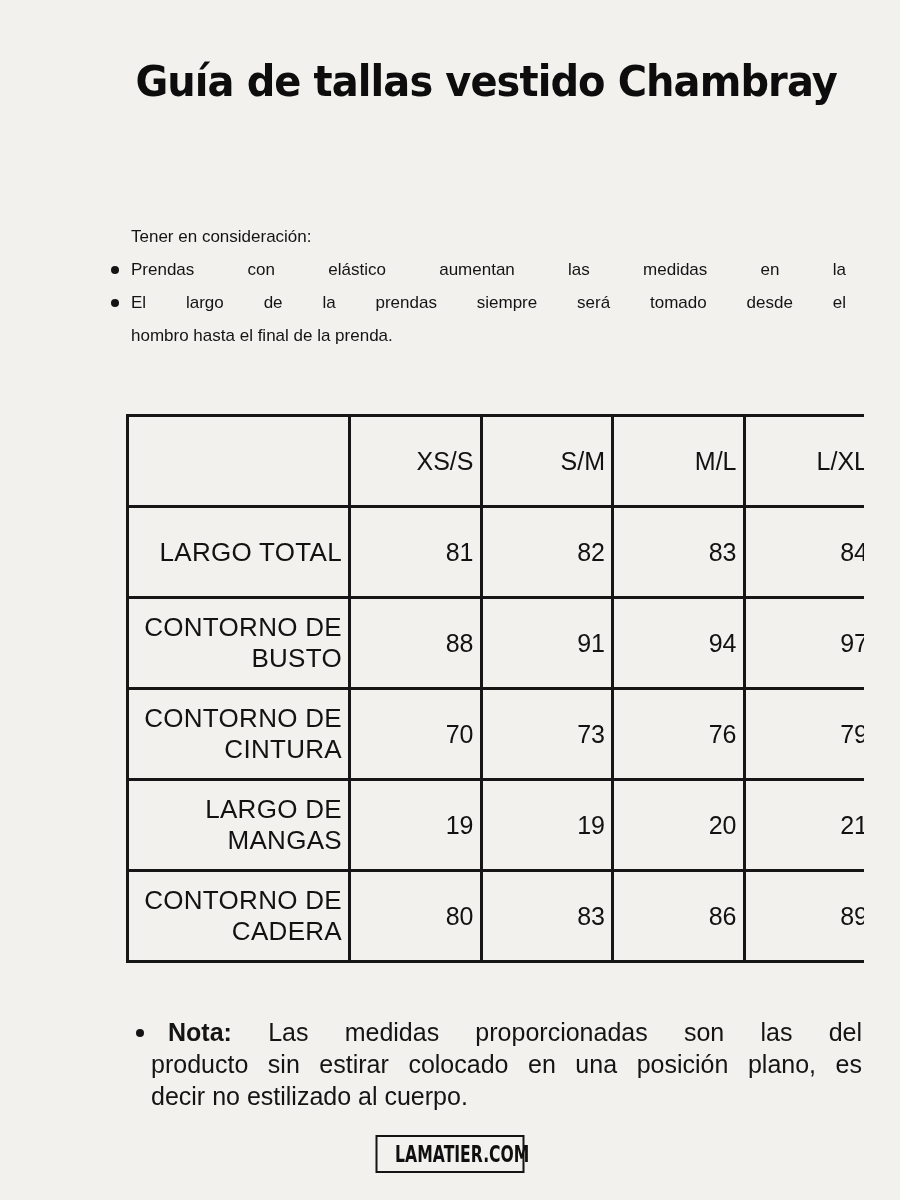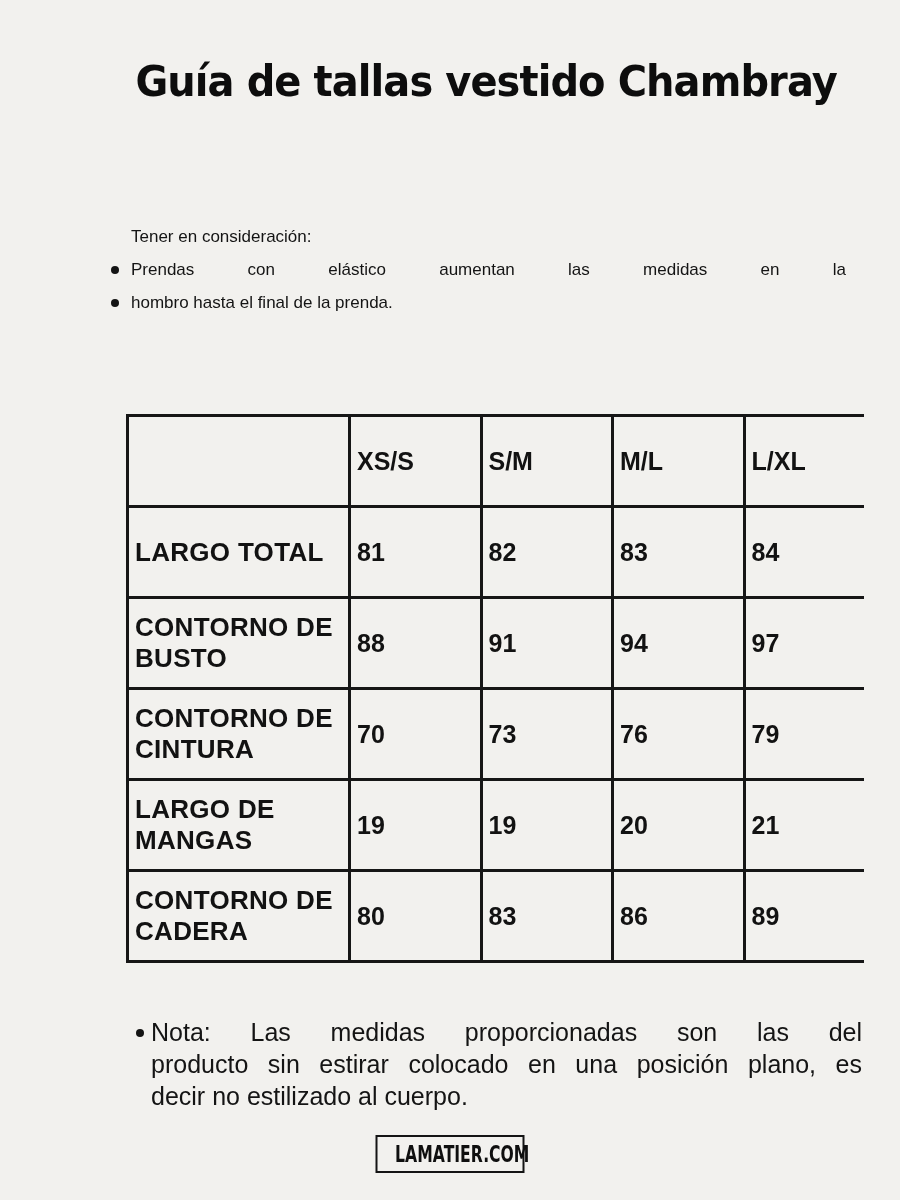--- a/index.html
+++ b/index.html
@@ -71,24 +71,24 @@
     border-collapse: collapse;
     table-layout: fixed;
     font-size: 25px;
     color: #121212;
   }
   .size-table col.c0 { width: 222px; }
   .size-table col.c  { width: 131.5px; }
   .size-table th, .size-table td {
     border: 3px solid var(--border);
     height: 91px;
-    text-align: left;
+    text-align: right;
     vertical-align: middle;
     padding: 0 6px;
-    font-weight: bold;
+    font-weight: normal;
     background: var(--bg);
   }
   .size-table .row-label {
     font-size: 26px;
     line-height: 31px;
     letter-spacing: 0.3px;
     white-space: pre-line;
   }
 
   
@@ -103,21 +103,21 @@
   .note::before {
     content: "";
     position: absolute;
     left: -15px;
     top: 13px;
     width: 8px;
     height: 8px;
     border-radius: 50%;
     background: var(--fg);
   }
-  .note .note-label { font-weight: normal; }
+  .note .note-label { font-weight: bold; margin-left: 17px; }
 
   
   .footer-box {
     position: absolute;
     top: 1135px;
     left: 50%;
     transform: translateX(-50%);
     width: 149px;
     height: 38px;
     border: 2px solid #141414;
@@ -146,20 +146,21 @@
     <span>Guía de tallas vestido Chambray</span>
   </h1>
 
   <div class="considerations">
     <div class="heading">Tener en consideración:</div>
     <ul>
       <li>
         <span class="jline">Prendas con elástico aumentan las medidas en la</span>
       </li>
       <li>
+        <span class="jline">El largo de la prendas siempre será tomado desde el</span>
         <span class="line-last">hombro hasta el final de la prenda.</span>
       </li>
     </ul>
   </div>
 
   <table class="size-table">
     <colgroup>
       <col class="c0">
         <col class="c">
         <col class="c">

